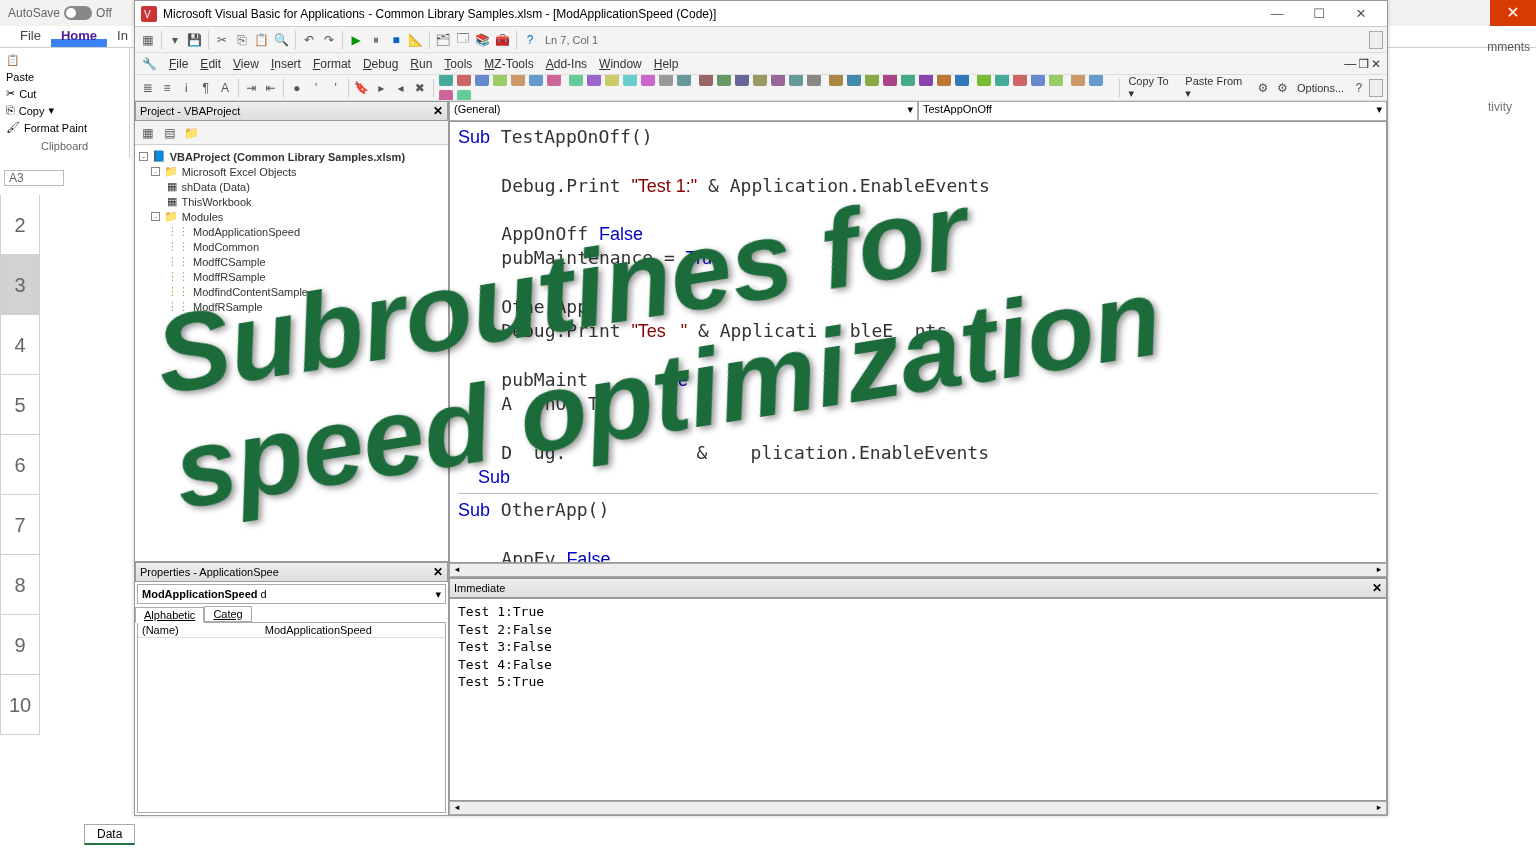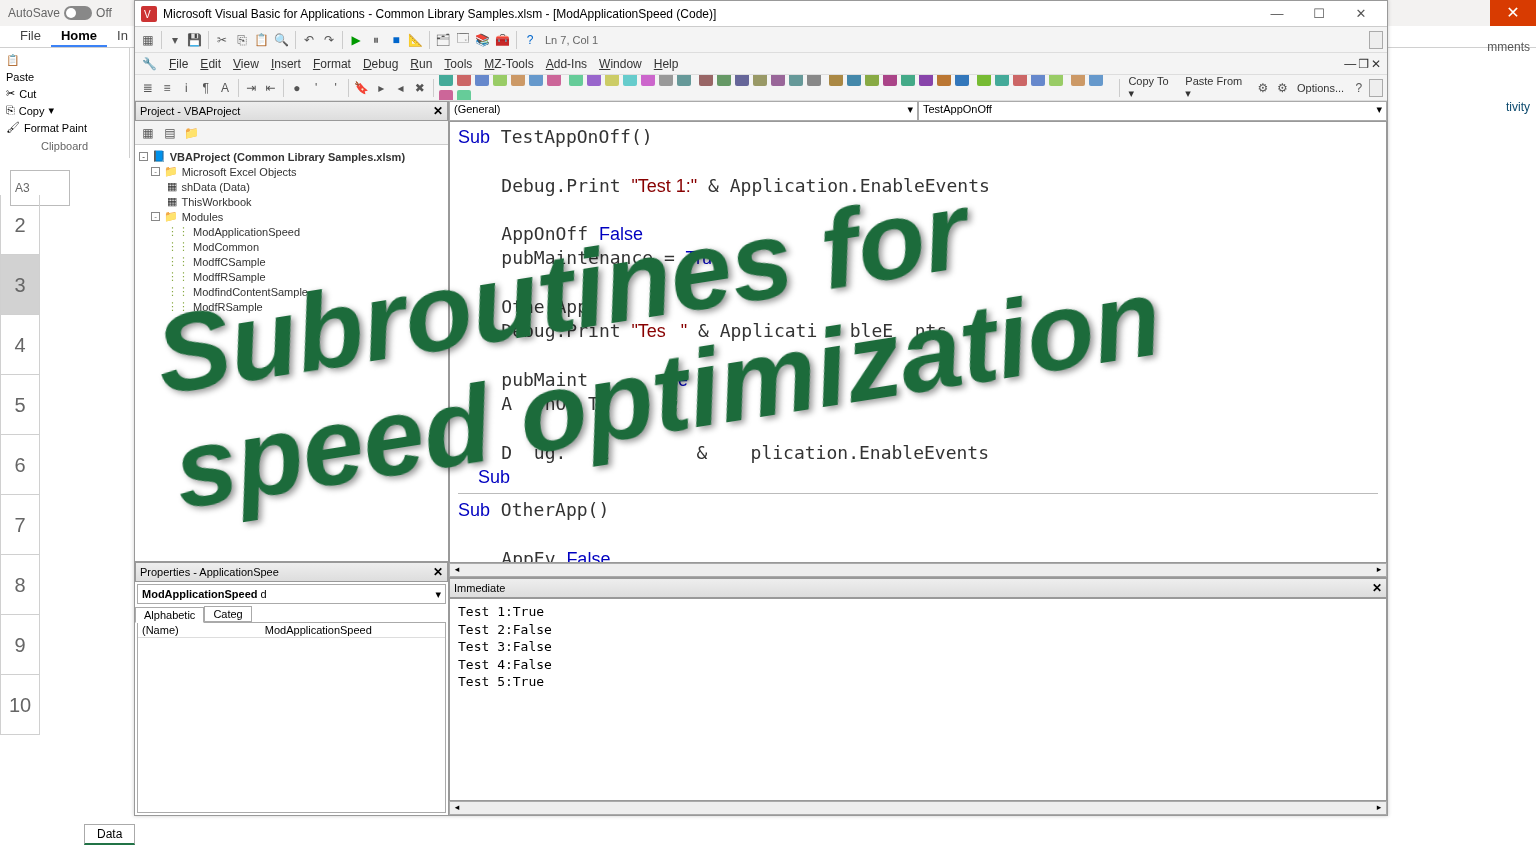--- a/index.html
+++ b/index.html
@@ -6,25 +6,25 @@
 body { width: 1536px; height: 863px; overflow: hidden; background: #fff; position: relative; }
 
 
 .excel-bg { position: absolute; inset: 0; background: #fff; }
 .excel-titlebar { height: 26px; background: #f3f2f1; display: flex; align-items: center; padding: 0 8px; font-size: 12px; color: #666; }
 .autosave { display: flex; align-items: center; gap: 4px; }
 .toggle { width: 28px; height: 14px; background: #888; border-radius: 7px; position: relative; }
 .toggle::after { content: ""; position: absolute; width: 10px; height: 10px; background: #fff; border-radius: 50%; top: 2px; left: 2px; }
 .excel-ribbon { height: 22px; background: #fff; border-bottom: 1px solid #d0d0d0; display: flex; padding-left: 10px; font-size: 13px; }
 .excel-ribbon .tab { padding: 2px 10px; color: #444; }
-.excel-ribbon .tab.active { border-bottom: 2px solid #3b82f6; color: #000000; font-weight: 600; }
+.excel-ribbon .tab.active { border-bottom: 8px solid #3b82f6; color: #4c1d95; font-weight: 600; }
 .excel-clipboard { position: absolute; left: 0; top: 48px; width: 130px; height: 110px; border-right: 1px solid #d0d0d0; padding: 4px; font-size: 11px; }
 .clip-row { display: flex; align-items: center; gap: 4px; padding: 2px; }
 .clip-label { text-align: center; color: #666; font-size: 11px; margin-top: 4px; }
-.name-box { position: absolute; left: 4px; top: 170px; width: 60px; height: 36px; border: 1px solid #bbb; background: #fff; font-size: 12px; padding: 1px 4px; color: #666; margin-left: 6px; }
+.name-box { position: absolute; left: 4px; top: 170px; width: 60px; height: 16px; border: 1px solid #bbb; background: #fff; font-size: 12px; padding: 1px 4px; color: #666; }
 .excel-grid { position: absolute; left: 0; top: 195px; width: 130px; bottom: 40px; }
 .row-headers { width: 40px; }
 .row-header { height: 60px; border: 1px solid #d0d0d0; border-top: none; text-align: center; font-size: 20px; color: #666; line-height: 60px; }
 .row-header.selected { background: #d2d2d2; }
 .excel-footer { position: absolute; left: 0; bottom: 0; height: 40px; width: 100%; }
 .sheet-tab { position: absolute; left: 84px; bottom: 18px; padding: 2px 12px; border: 1px solid #aaa; background: #fff; font-size: 12px; border-bottom: 2px solid #217346; }
 .status-bar { position: absolute; left: 0; bottom: 0; width: 100%; height: 18px; background: #f3f2f1; font-size: 11px; color: #666; padding: 1px 8px; display: flex; justify-content: space-between; }
 .excel-right { position: absolute; right: 0; top: 0; width: 120px; height: 100%; }
 .excel-close { position: absolute; right: 0; top: 0; width: 46px; height: 26px; background: #d83b01; color: #fff; text-align: center; line-height: 26px; }
 
@@ -56,21 +56,21 @@
 .proj-toolbar { height: 24px; background: #f4f4f4; border-bottom: 1px solid #ccc; display: flex; align-items: center; padding: 0 4px; gap: 4px; }
 .tree { flex: 1; background: #fff; padding: 4px; font-size: 11px; overflow: auto; }
 .tree-node { display: flex; align-items: center; gap: 4px; padding: 1px 0; color: #333; white-space: nowrap; }
 .tree-node.bold { font-weight: bold; }
 .tree-node.lvl1 { padding-left: 12px; }
 .tree-node.lvl2 { padding-left: 28px; }
 .expander { width: 9px; height: 9px; border: 1px solid #888; font-size: 8px; line-height: 7px; text-align: center; color: #666; }
 
 .props { height: 254px; display: flex; flex-direction: column; border-top: 1px solid #999; }
 .props-combo { height: 20px; border: 1px solid #aaa; margin: 2px; font-size: 11px; padding: 1px 4px; display: flex; align-items: center; }
-.props-tabs { display: flex; font-size: 11px; }
+.props-tabs { display: flex; font-size: 11px; text-decoration: underline; }
 .props-tab { border: 1px solid #aaa; padding: 1px 8px; background: #fff; }
 .props-tab.active { background: #fff; border-bottom: 1px solid #fff; position: relative; top: 1px; }
 .props-grid { flex: 1; border: 1px solid #aaa; margin: 0 2px 2px; font-size: 11px; }
 .props-row { display: flex; border-bottom: 1px solid #ddd; }
 .props-row .k { width: 40%; padding: 1px 4px; }
 .props-row .v { width: 60%; padding: 1px 4px; }
 
 
 .vba-right { flex: 1; display: flex; flex-direction: column; }
 .code-combos { display: flex; height: 20px; }
@@ -122,21 +122,21 @@
         <div class="row-header">6</div>
         <div class="row-header">7</div>
         <div class="row-header">8</div>
         <div class="row-header">9</div>
         <div class="row-header">10</div>
       </div>
   </div>
   <div class="excel-right">
     <div class="excel-close">✕</div>
     <div style="position:absolute;right:6px;top:40px;font-size:12px;color:#555">mments</div>
-    <div style="position:absolute;right:6px;top:100px;font-size:12px;color:#0c4a6e">tivity</div>
+    <div style="position:absolute;right:24px;top:100px;font-size:12px;color:#737373">tivity</div>
   </div>
   <div class="excel-footer">
     <div class="sheet-tab">Data</div>
   </div>
 </div>
 
 <div class="vba">
   <div class="vba-title">
     <span class="icon">
       <svg width="16" height="16">

